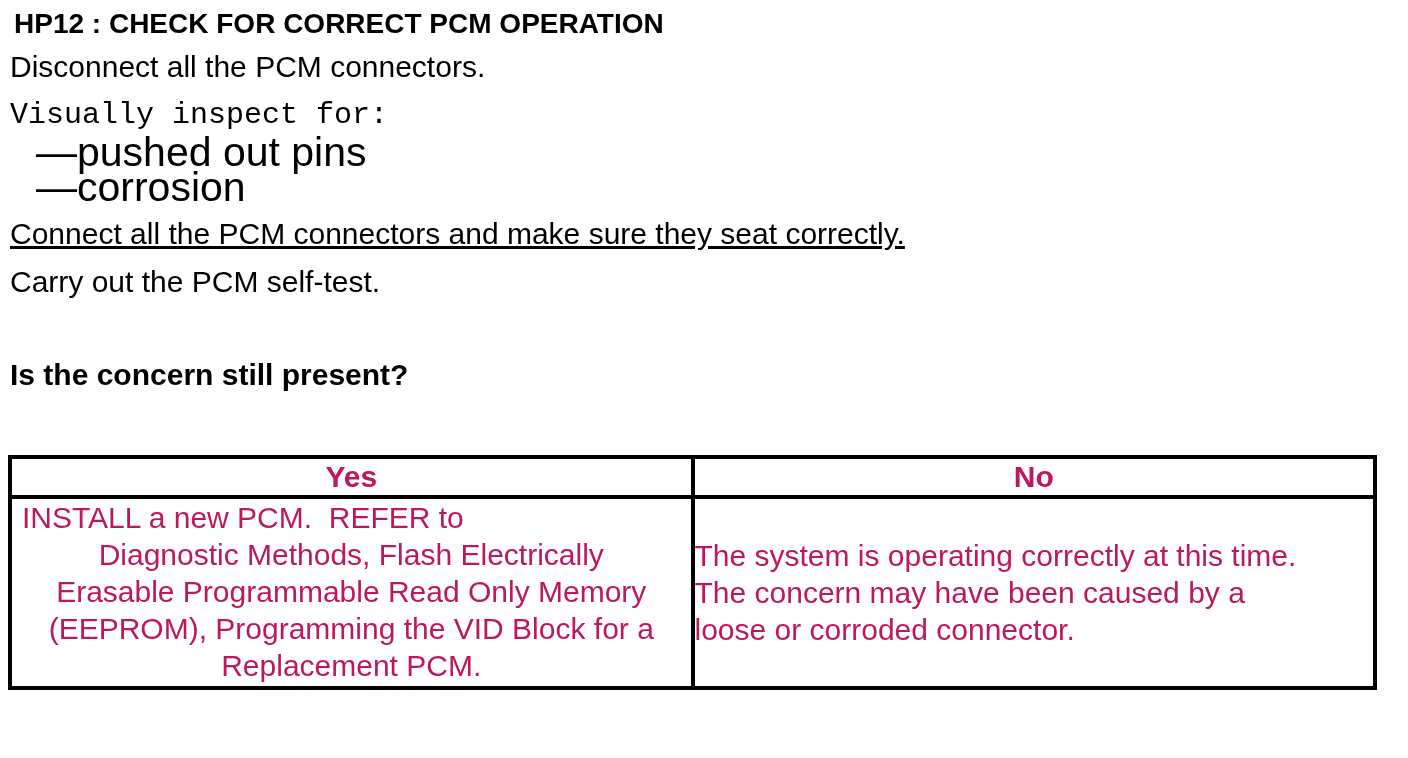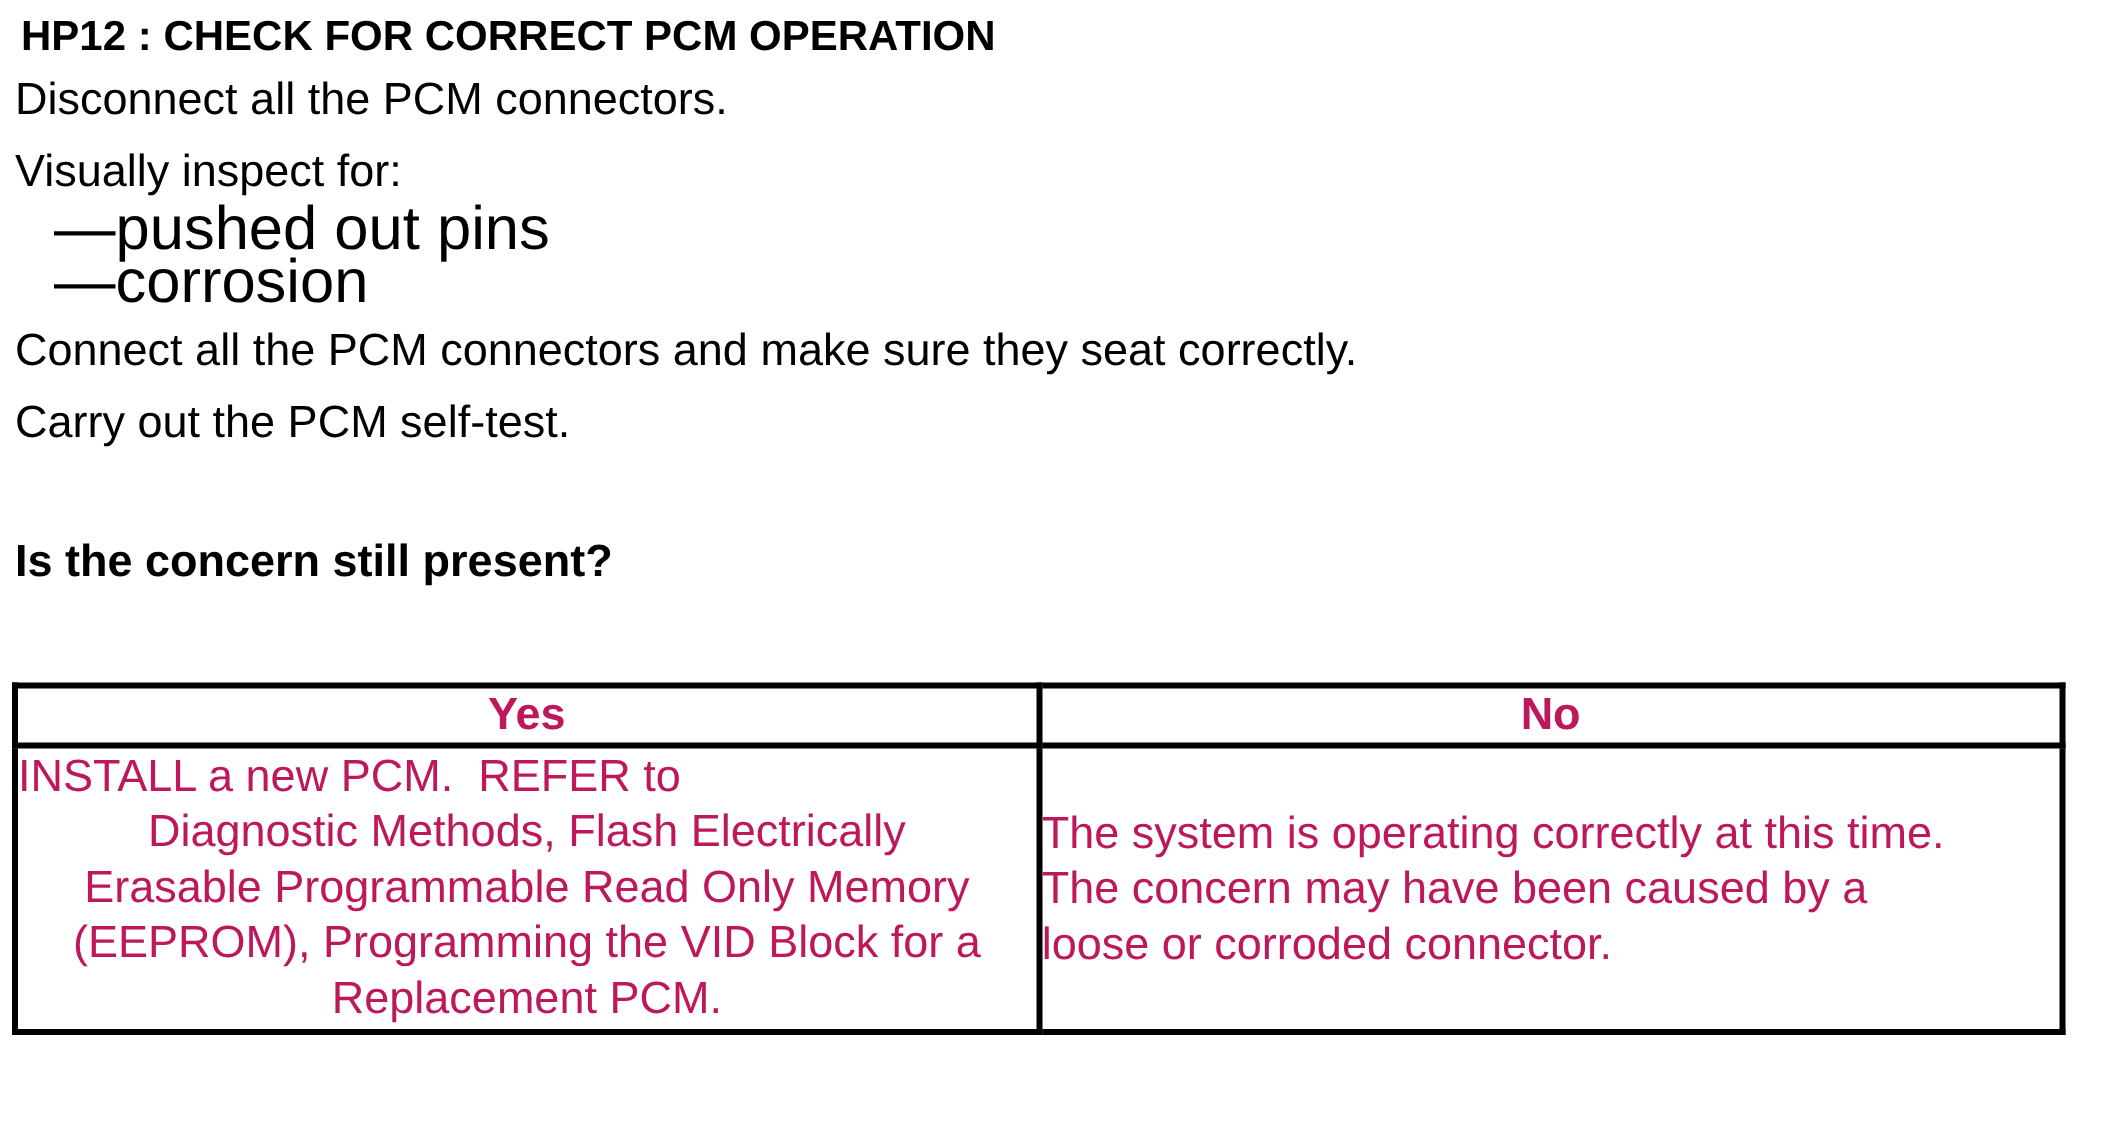--- a/index.html
+++ b/index.html
@@ -68,20 +68,21 @@
     vertical-align: middle;
     padding-left: 5px;
   }
   .cell-line {
     line-height: 37px;
     white-space: pre;
   }
   .cell-yes .cell-line { text-align: center; }
   .cell-yes .cell-line.first {
     text-align: left;
+    padding-left: 10px;
   }
   .cell-no .cell-line { text-align: left; }
 
   .bottom-rule {
     position: absolute;
     left: 9px;
     top: 737px;
     width: 1379px;
     height: 6px;
     background: #000000;
@@ -89,27 +90,27 @@
 </style>
 </head>
 <body>
 
 <div class="page">
 
   <div class="abs heading">HP12 : CHECK FOR CORRECT PCM OPERATION</div>
 
   <div class="abs body-line" style="top:48px;">Disconnect all the PCM connectors.</div>
 
-  <div class="abs body-line" style="top:96px;">Visually inspect for:</div>
+  <div class="abs body-line" style="top:96px;font-family:Liberation Mono, monospace;">Visually inspect for:</div>
 
   <div class="abs indent-line" style="top:133px;">—pushed out pins</div>
 
   <div class="abs indent-line" style="top:168px;">—corrosion</div>
 
-  <div class="abs body-line" style="top:215px;">Connect all the PCM connectors and make sure they seat correctly.</div>
+  <div class="abs body-line" style="top:215px;text-decoration:underline;">Connect all the PCM connectors and make sure they seat correctly.</div>
 
   <div class="abs body-line" style="top:263px;">Carry out the PCM self-test.</div>
 
 
   <div class="abs body-line bold" style="top:356px;">Is the concern still present?</div>
 
   <table class="results">
     <colgroup>
       <col style="width:50%">
       <col style="width:50%">

